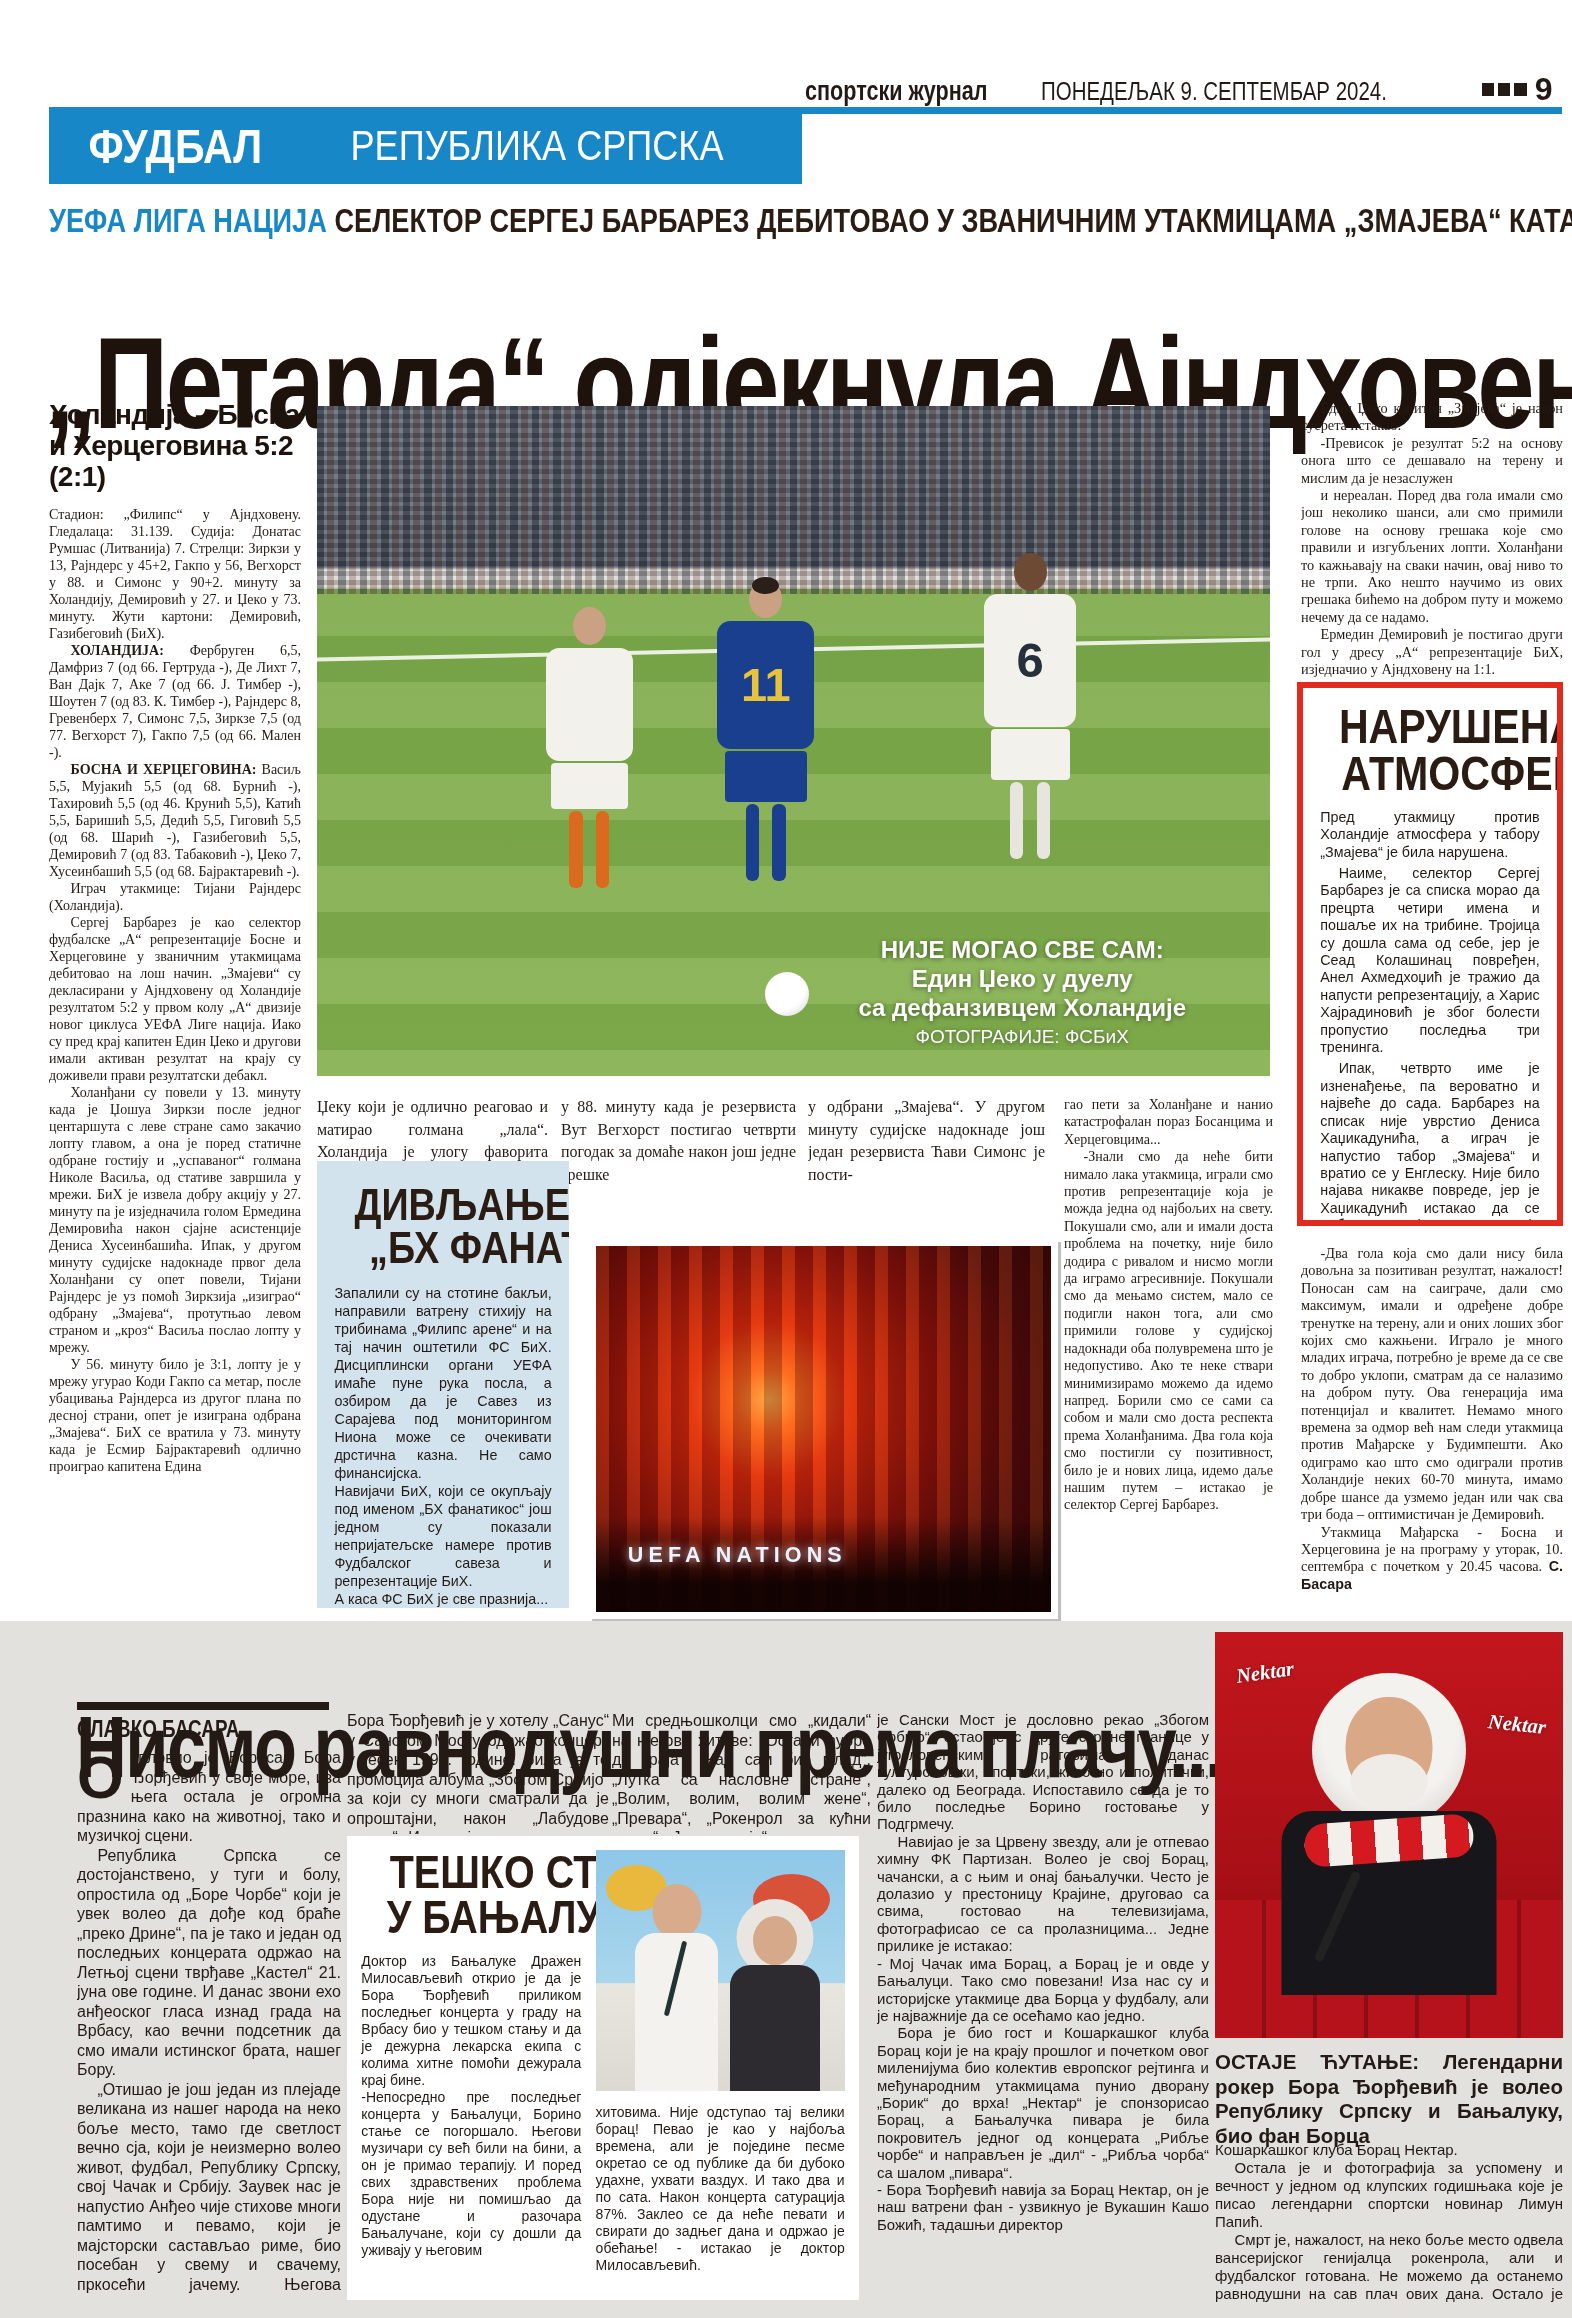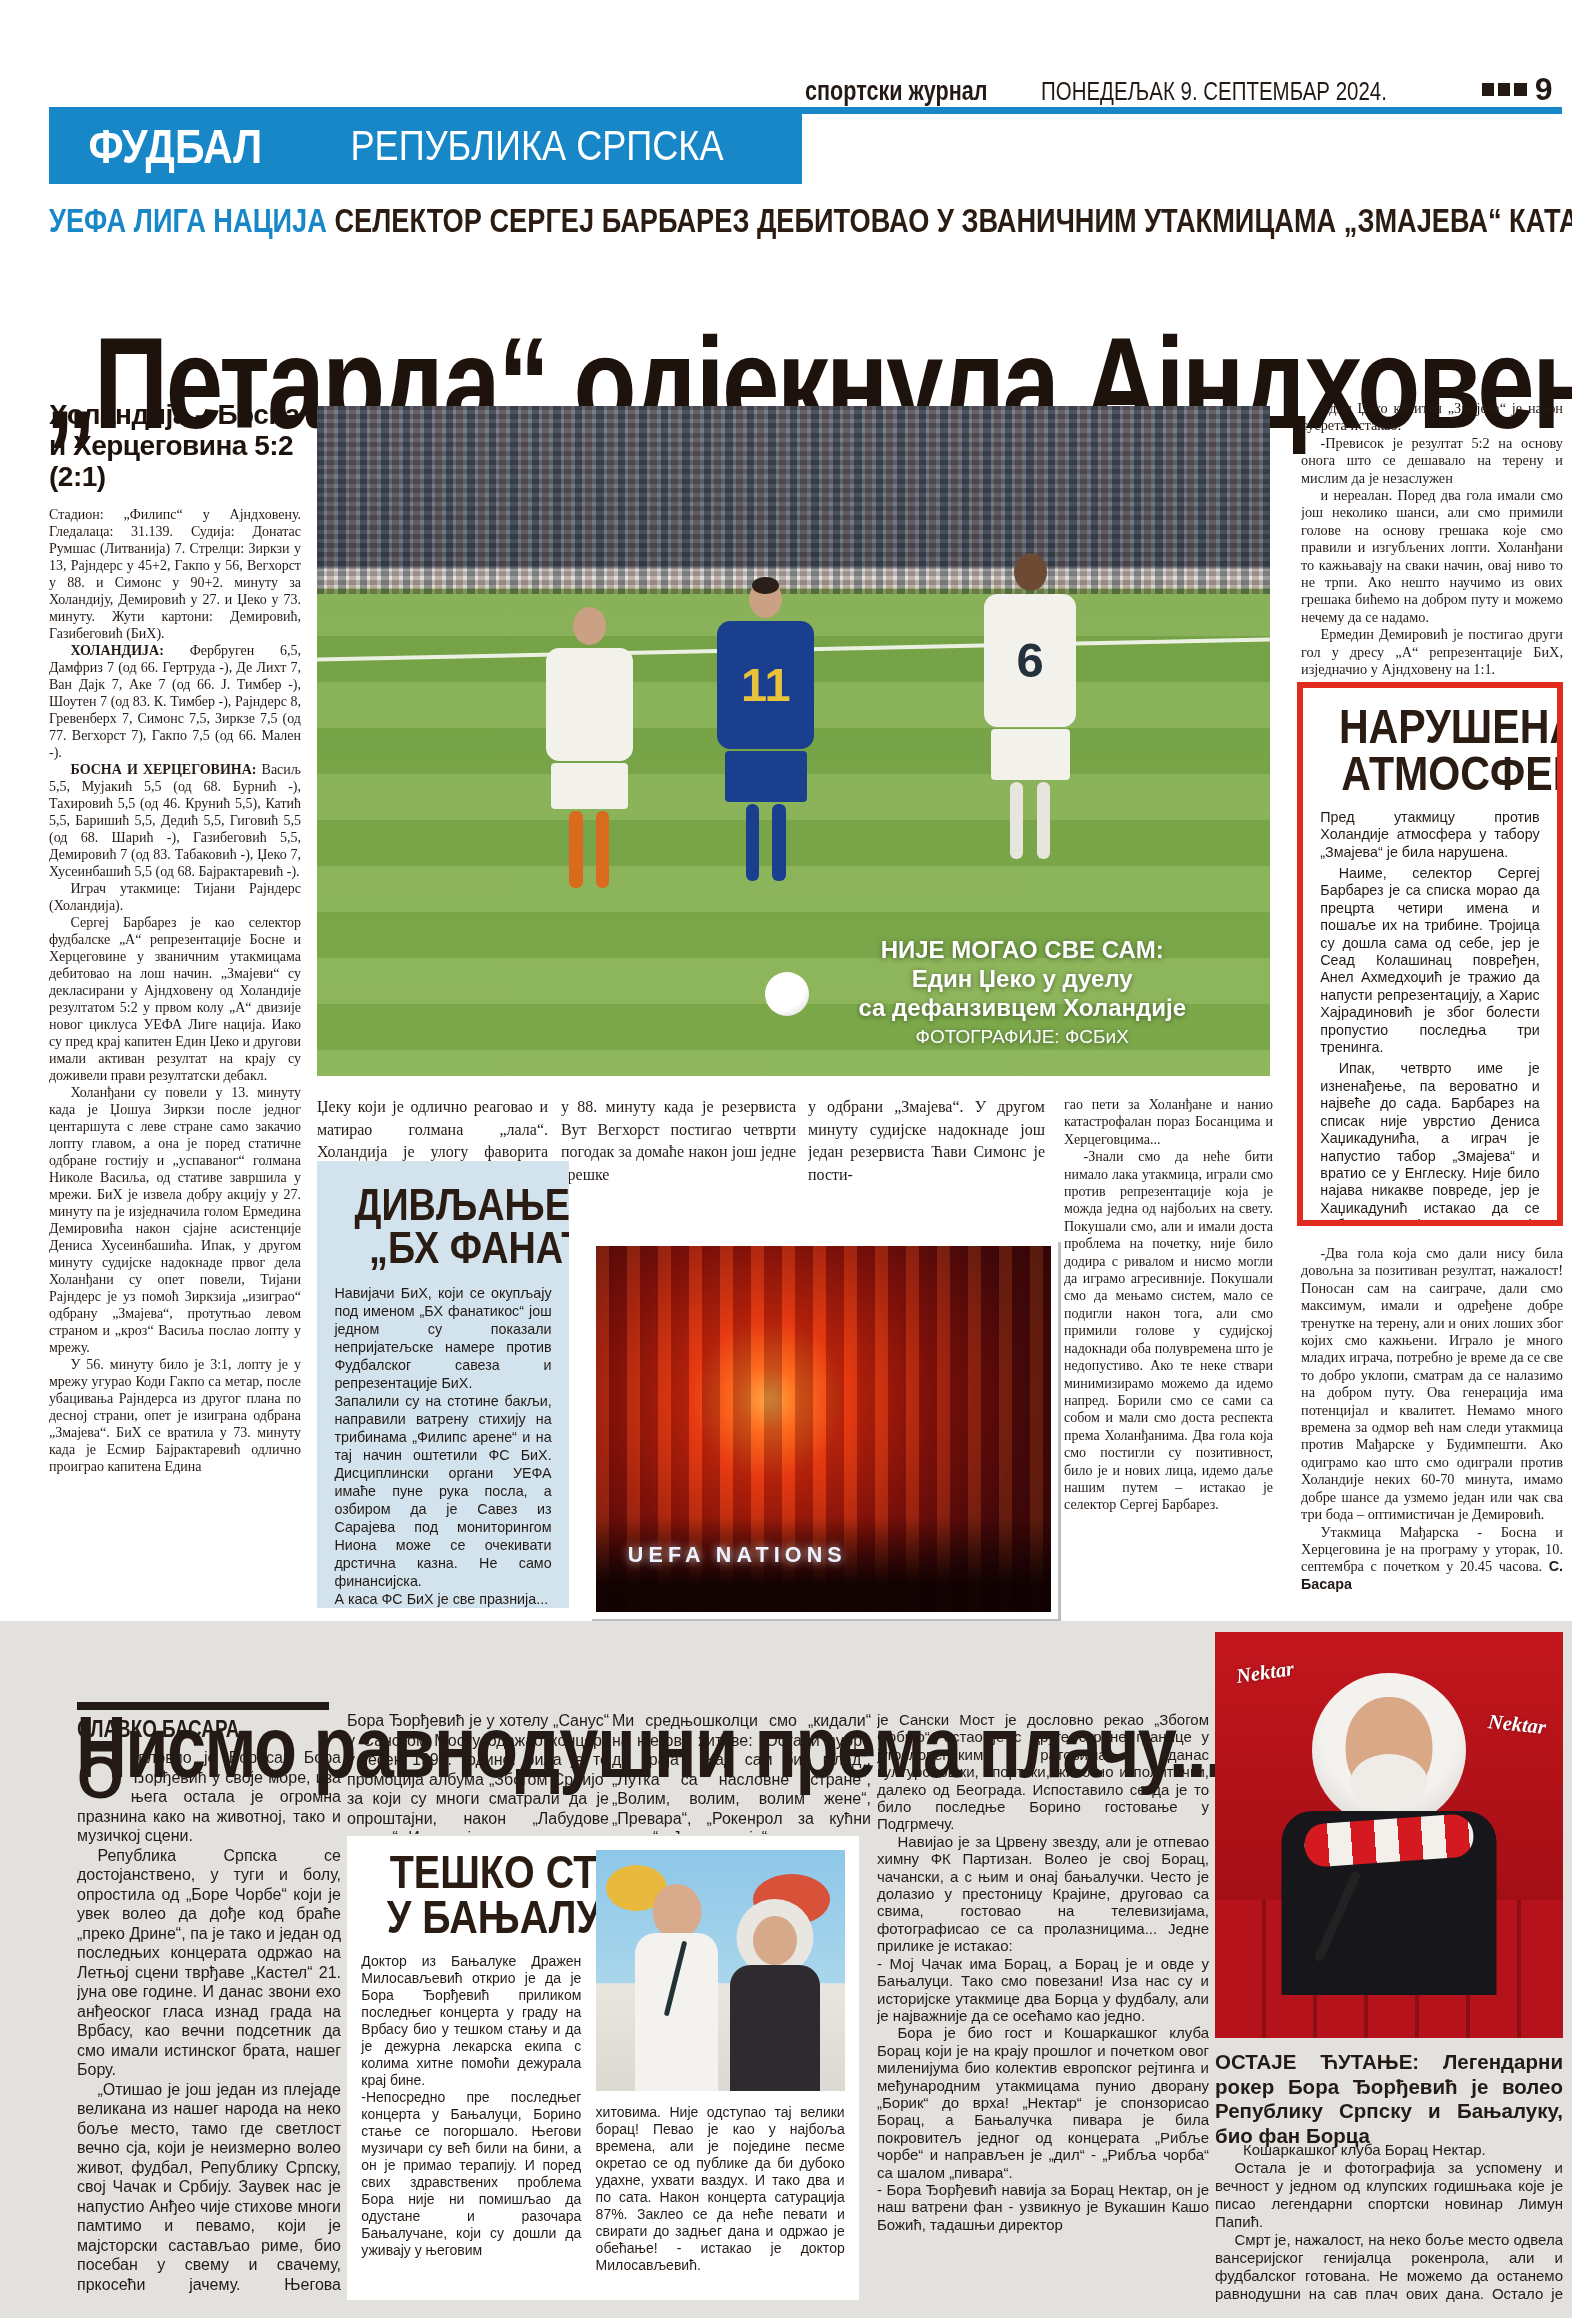--- a/index.html
+++ b/index.html
@@ -163,21 +163,21 @@
               border-radius:50%;background:#efece8;}
   .bora-shirt{position:absolute;left:50%;top:44%;transform:translateX(-50%);width:215px;height:184px;
               border-radius:31px 31px 0 0;background:#17161a;}
   .bora-scarf{position:absolute;left:50%;top:46%;transform:translateX(-50%) rotate(-4deg);width:169px;height:43px;
               border-radius:20.5px;background:repeating-linear-gradient(90deg,#d41920 0 23.6px,#f3f0ec 23.6px 47px);}
   .bora-mic{position:absolute;left:34%;top:58%;width:9.2px;height:97px;background:#222;transform:rotate(24deg);border-radius:4.1px;}
   .ob-caption{position:absolute;left:1215px;top:429px;width:348px;font-weight:bold;font-size:20.5px;
               line-height:24.6px;color:#241a15;text-align:justify;}
   .ob-rparas{position:absolute;left:1215px;top:520px;width:348px;height:164px;overflow:hidden;}
   .ob-rparas p{margin:0;font-size:15px;line-height:18px;text-align:justify;text-indent:19.5px;color:#241a15;}
-  .ob-rparas p.noind{text-indent:0;margin-left:28px;}
+  .ob-rparas p.noind{text-indent:0;}
 </style>
 </head>
 <body>
 
 <div class="page">
 
   <div class="masthead">
     <span class="brand cond">спортски журнал</span>
     <span class="mdate cond">ПОНЕДЕЉАК 9. СЕПТЕМБАР 2024.</span>
     <span class="sq">
@@ -270,22 +270,22 @@
     <p>Ипак, четврто име је изненађење, па вероватно и највеће до сада. Барбарез на списак није уврстио Дениса Хаџикадунића, а играч је напустио табор „Змајева“ и вратио се у Енглеску. Није било најава никакве повреде, јер је Хаџикадунић истакао да се добро не осећа и напустио је Холандију, те се вратио у клуб на Острво.</p>
   </aside>
 
   <div class="right-bot">
     <p class="noind">-Два гола која смо дали нису била довољна за позитиван резултат, нажалост! Поносан сам на саиграче, дали смо максимум, имали и одређене добре тренутке на терену, али и оних лоших због којих смо кажњени. Играло је много младих играча, потребно је време да се све то добро уклопи, сматрам да се налазимо на добром путу. Ова генерација има потенцијал и квалитет. Немамо много времена за одмор већ нам следи утакмица против Мађарске у Будимпешти. Ако одиграмо као што смо одиграли против Холандије неких 60-70 минута, имамо добре шансе да узмемо један или чак сва три бода – оптимистичан је Демировић.</p>
     <p><span>Утакмица Мађарска - Босна и Херцеговина је на програму у уторак, 10. септембра с почетком у 20.45 часова.</span> <span class="rauthor">С. Басара</span></p>
   </div>
 
   <aside class="fan-box">
     <h3><span class="condC">ДИВЉАЊЕ</span><br><span class="condC">„БХ ФАНАТИКОСА“</span></h3>
+    <p>Запалили су на стотине бакљи, направили ватрену стихију на трибинама „Филипс арене“ и на тај начин оштетили ФС БиХ. Дисциплински органи УЕФА имаће пуне рука посла, а озбиром да је Савез из Сарајева под мониторингом Ниона може се очекивати дрстична казна. Не само финансијска.</p>
     <p>Навијачи БиХ, који се окупљају под именом „БХ фанатикос“ још једном су показали непријатељске намере против Фудбалског савеза и репрезентације БиХ.</p>
-    <p>Запалили су на стотине бакљи, направили ватрену стихију на трибинама „Филипс арене“ и на тај начин оштетили ФС БиХ. Дисциплински органи УЕФА имаће пуне рука посла, а озбиром да је Савез из Сарајева под мониторингом Ниона може се очекивати дрстична казна. Не само финансијска.</p>
     <p>А каса ФС БиХ је све празнија...</p>
   </aside>
 
   <figure class="flare" style="margin:11px;">
     <div class="streaks"></div>
     <div class="sil"></div>
     <div class="uefa">UEFA NATIONS</div>
   </figure>
 
   <section class="bottom">

